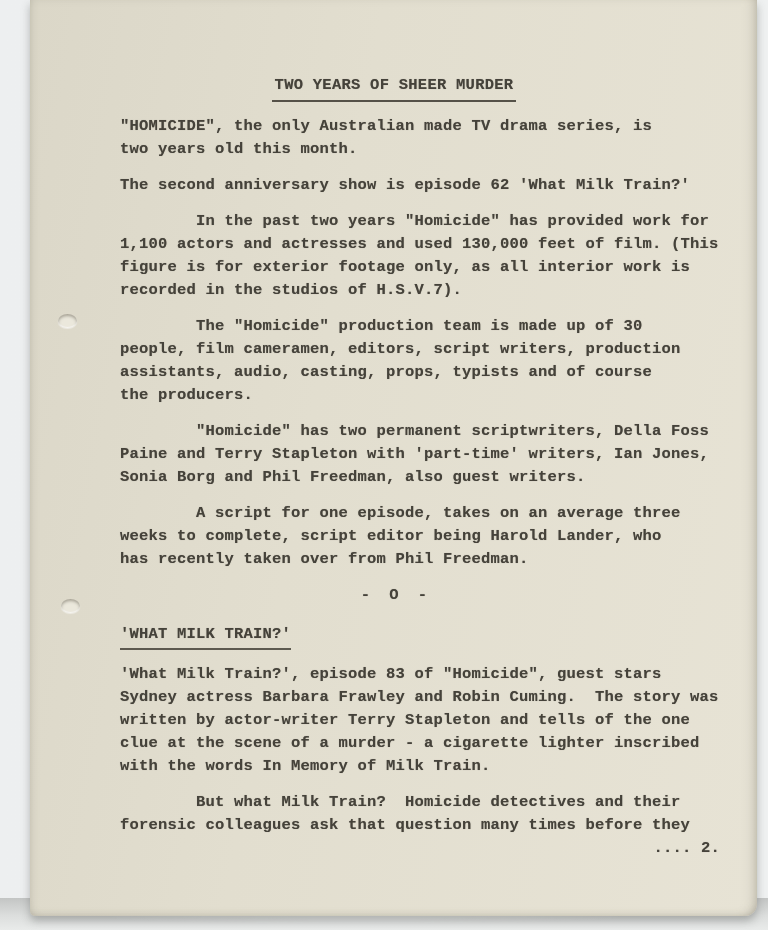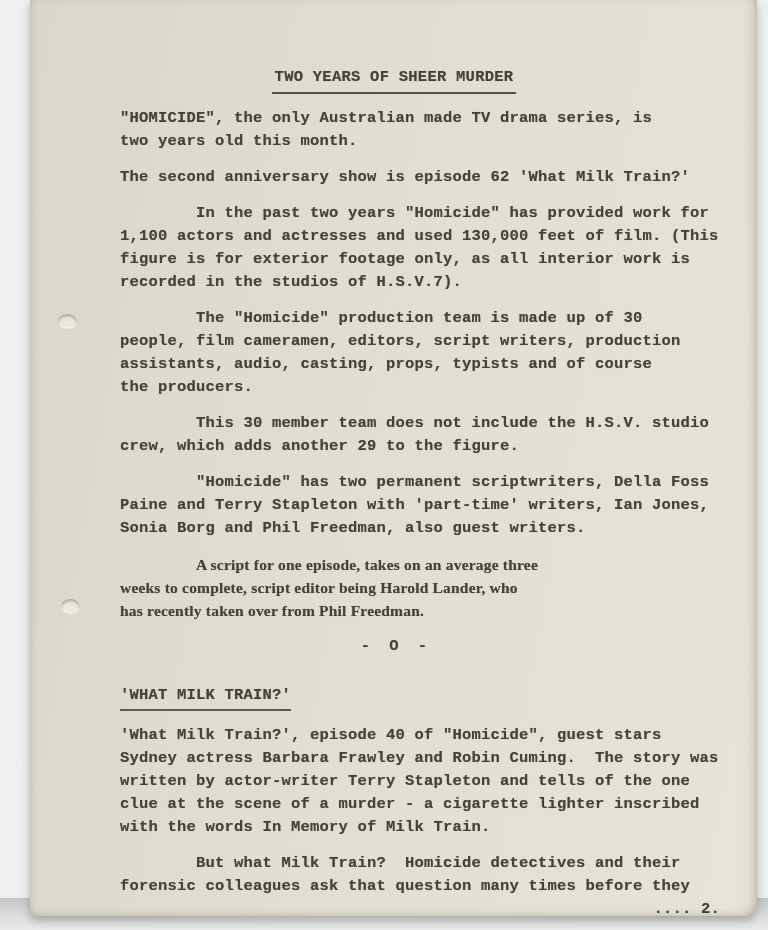--- a/index.html
+++ b/index.html
@@ -28,41 +28,41 @@
   .punch-hole{
     position:absolute;width:19px;height:14px;border-radius:50%;
     background:#ebe8dc;
     box-shadow:inset 0 2px 3px rgba(115,110,95,.55),
                inset 0 -1px 1px rgba(255,255,255,.75),
                0 1px 1px rgba(255,255,255,.5);
   }
   .hole-1{left:28px;top:314px;}
   .hole-2{left:31px;top:599px;}
   .content{
-    position:absolute;left:90px;top:0;width:604px;padding-top:66px;
+    position:absolute;left:90px;top:8px;width:604px;padding-top:66px;
     font-size:15.5px;font-weight:bold;line-height:23px;
     letter-spacing:.2px;color:var(--ink-color,#45423a);
     text-shadow:0 0 .7px rgba(69,66,58,.5);
   }
   p.para{margin:13px 0 0 0;white-space:pre;}
   p.indent{text-indent:76px;}
   .mt-p1{margin-top:33px;}
   .mt-p2{margin-top:17px;}
   .mt-p5{margin-top:8px;}
   .mt-p6{margin-top:10px;}
-  .mt-p7{margin-top:11px;font-family:Liberation Serif, serif;}
+  .mt-p7{margin-top:11px;}
   .mt-p8{margin-top:6px;}
   .mt-p9{margin-top:8px;}
   .title-row{text-align:center;transform:translateX(-28px);}
   .title-u{
     display:inline-block;padding:0 3px 3px;
     border-bottom:2.5px solid rgba(60,56,48,.85);letter-spacing:.25px;
   }
   .separator{margin-top:13px;text-align:center;transform:translateX(-28px);white-space:pre;}
-  .heading-row{margin-top:26px;}
+  .heading-row{margin-top:16px;}
   .heading-u{display:inline-block;padding-bottom:2px;border-bottom:2px solid rgba(60,56,48,.8);}
   .page-marker{margin-top:0;text-align:right;white-space:pre;padding-right:4px;}
 </style>
 </head>
 <body>
 
 <div class="desk"></div>
 <div class="desk-highlight"></div>
 
 <div class="paper">
@@ -78,36 +78,34 @@
 two years old this month.</p>
     <p class="para mt-p2">The second anniversary show is episode 62 'What Milk Train?'</p>
     <p class="para indent">In the past two years "Homicide" has provided work for
 1,100 actors and actresses and used 130,000 feet of film. (This
 figure is for exterior footage only, as all interior work is
 recorded in the studios of H.S.V.7).</p>
     <p class="para indent">The "Homicide" production team is made up of 30
 people, film cameramen, editors, script writers, production
 assistants, audio, casting, props, typists and of course
 the producers.</p>
-    <p class="para indent mt-p5">This 30 member team does not include the H.S.V. studio
-crew, which adds another 29 to the figure.</p>
     <p class="para indent mt-p6">"Homicide" has two permanent scriptwriters, Della Foss
 Paine and Terry Stapleton with 'part-time' writers, Ian Jones,
 Sonia Borg and Phil Freedman, also guest writers.</p>
     <p class="para indent mt-p7">A script for one episode, takes on an average three
 weeks to complete, script editor being Harold Lander, who
 has recently taken over from Phil Freedman.</p>
 
     <div class="separator">-  O  -</div>
 
     <div class="heading-row">
       <span class="heading-u">'WHAT MILK TRAIN?'</span>
     </div>
 
-    <p class="para mt-p8">'What Milk Train?', episode 40 of "Homicide", guest stars
+    <p class="para mt-p8">'What Milk Train?', episode 83 of "Homicide", guest stars
 Sydney actress Barbara Frawley and Robin Cuming.  The story was
 written by actor-writer Terry Stapleton and tells of the one
 clue at the scene of a murder - a cigarette lighter inscribed
 with the words In Memory of Milk Train.</p>
     <p class="para indent mt-p9">But what Milk Train?  Homicide detectives and their
 forensic colleagues ask that question many times before they</p>
 
     <div class="page-marker">.... 2.</div>
   </div>
 </div>

